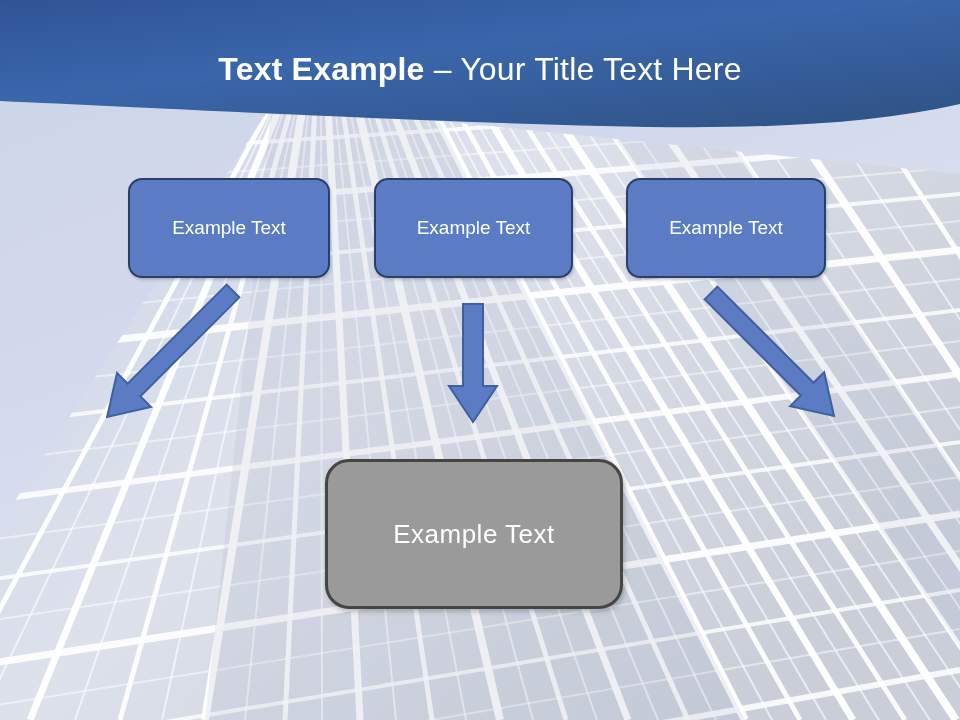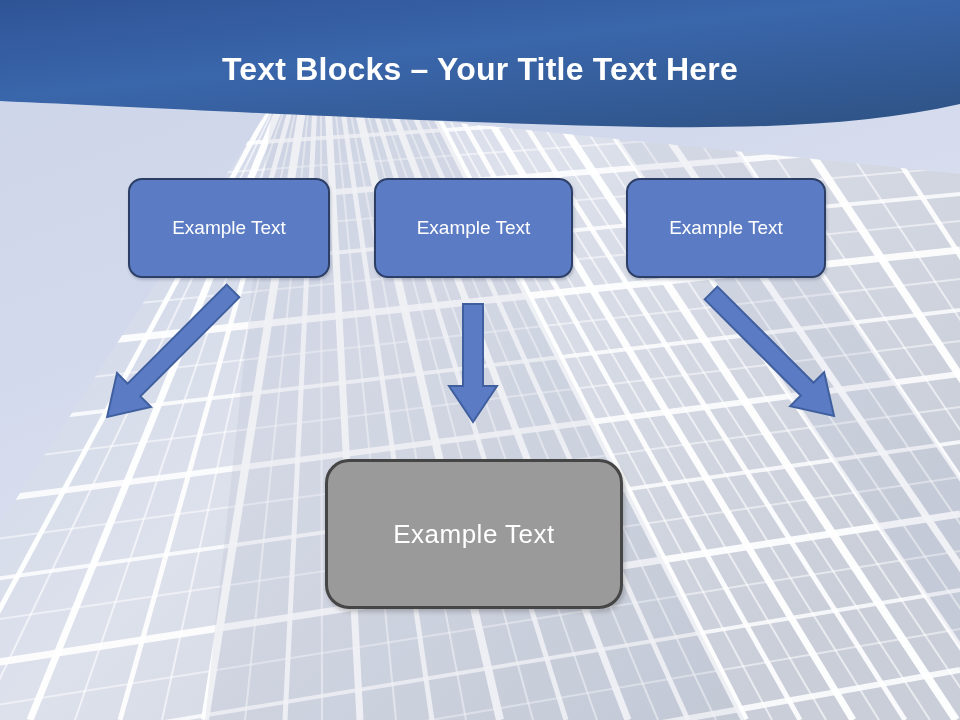--- a/index.html
+++ b/index.html
@@ -53,21 +53,21 @@
     top: 50px;
     width: 960px;
     text-align: center;
     color: #ffffff;
     font-size: 32px;
     line-height: 38px;
     letter-spacing: .2px;
     white-space: nowrap;
   }
   .title .strong { font-weight: bold; }
-  .title .light  { font-weight: bold; }
+  .title .light  { font-weight: normal; }
 
   
   .box-blue {
     position: absolute;
     box-sizing: border-box;
     height: 100px;
     background: #5b7cc4;
     border: 2px solid #2c3e66;
     border-radius: 14px;
     display: flex;
@@ -227,21 +227,21 @@
           <stop offset="0%" stop-color="#2f5496"></stop>
           <stop offset="45%" stop-color="#3a66ab"></stop>
           <stop offset="100%" stop-color="#2f5488"></stop>
         </linearGradient>
       </defs>
       <path d="M 0 0 L 960 0 L 960 104 C 820 136 640 128 420 120 C 250 113 110 106 0 101 Z" fill="url(#hdrGrad)"></path>
     </svg>
   </div>
 
   <div class="title">
-    <span class="strong">Text Blocks </span><span class="light">– Your Title Text Here</span>
+    <span class="strong">Text Example </span><span class="light">– Your Title Text Here</span>
   </div>
 
   <div class="arrows">
     <svg width="960" height="720" viewBox="0 0 960 720" xmlns="http://www.w3.org/2000/svg">
 
       <g transform="translate(233,291) rotate(45)">
         <path class="arrow-shape" d="M -9 0 L 9 0 L 9 140 L 24 140 L 0 178 L -24 140 L -9 140 Z"></path>
       </g>
 
       <g transform="translate(473,304)">

